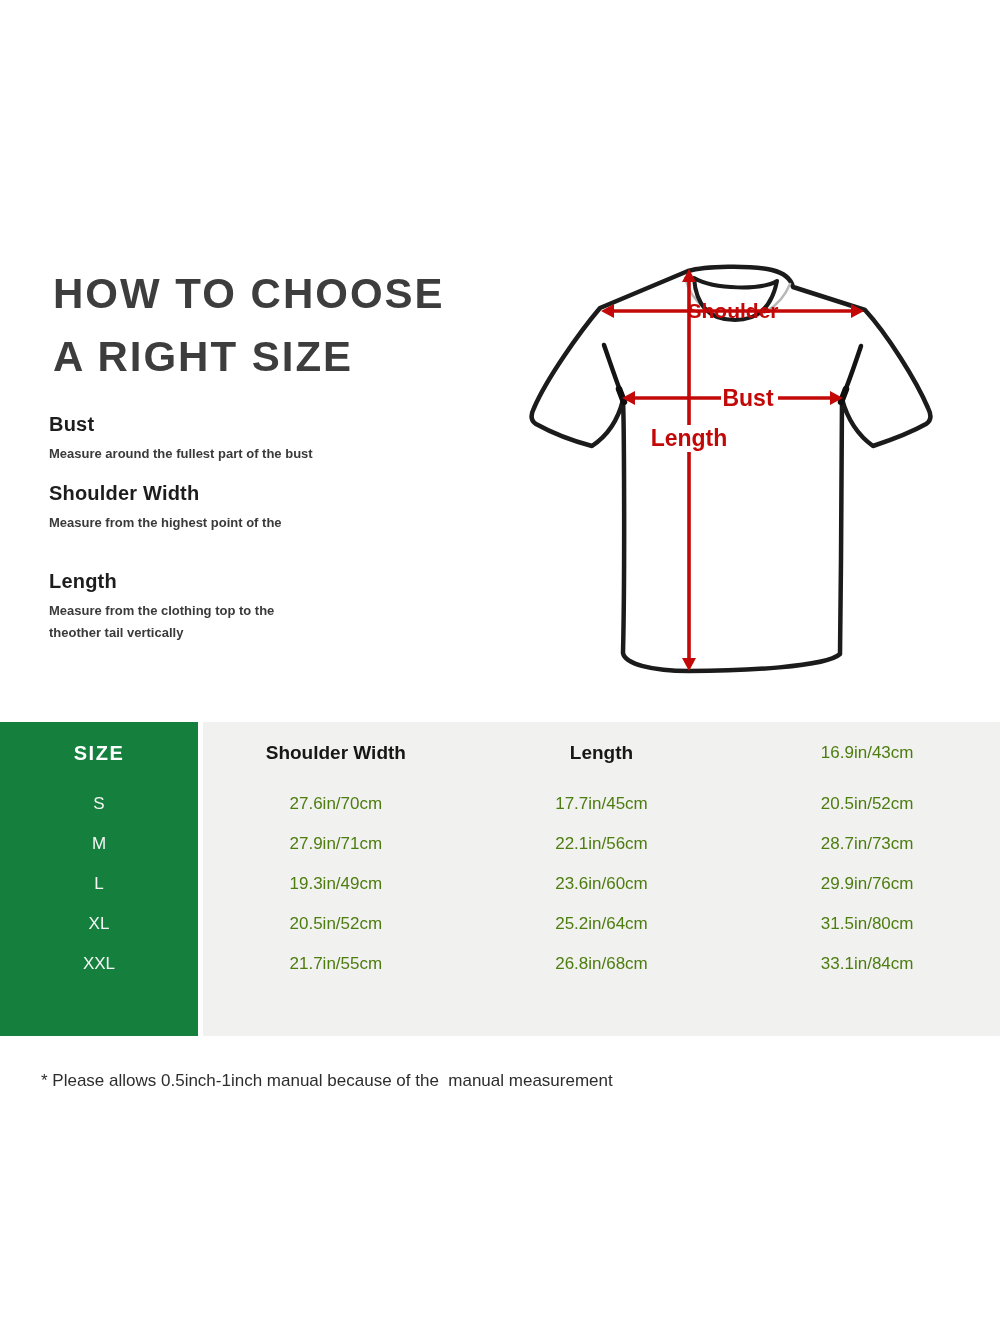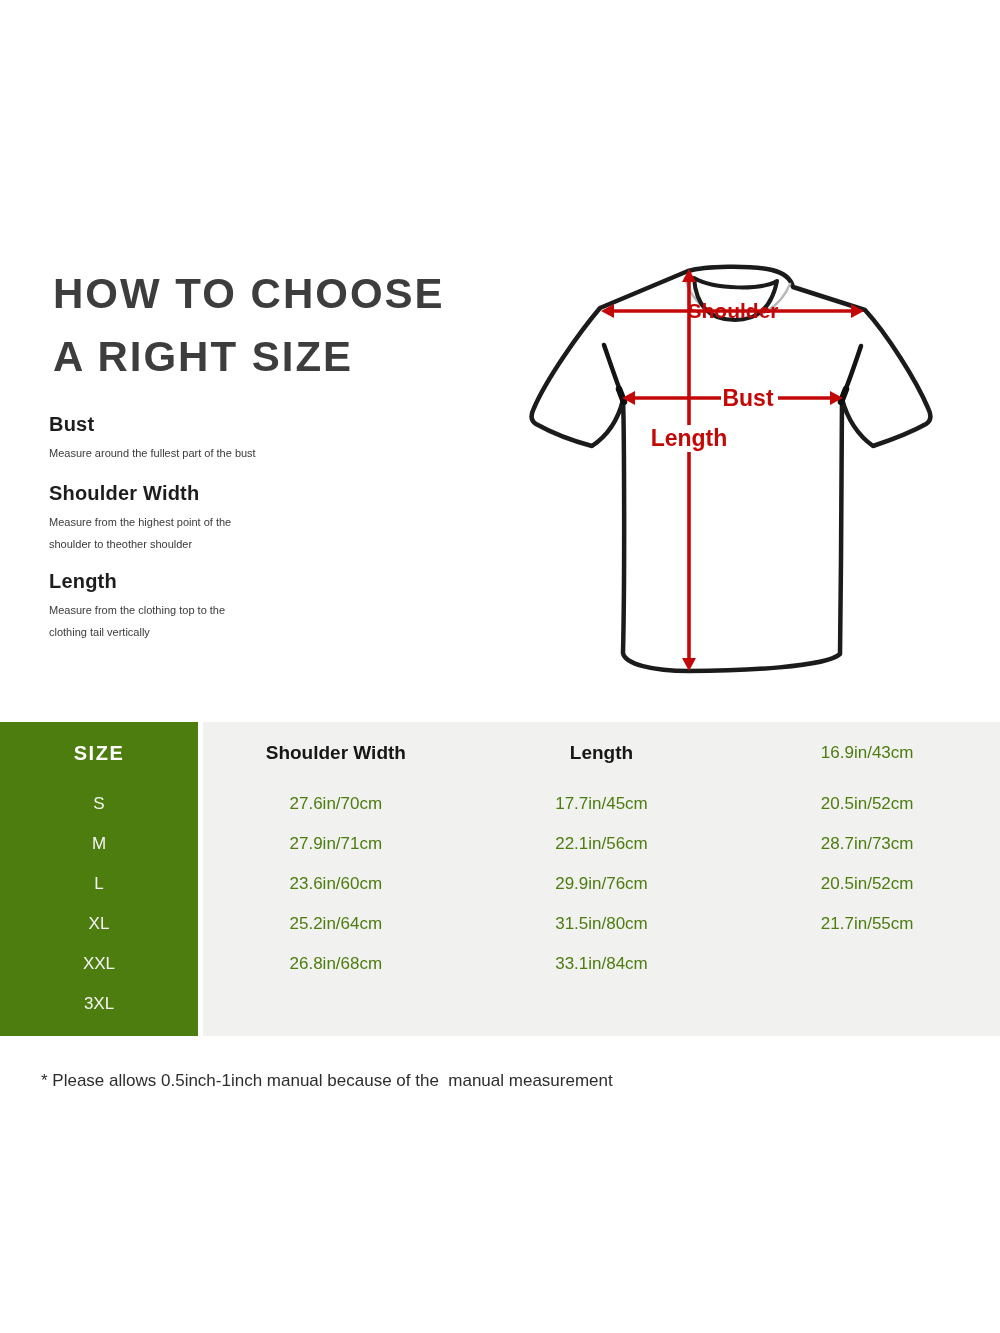--- a/index.html
+++ b/index.html
@@ -17,21 +17,21 @@
   }
   .page-title span { display:block; }
   .guide-section { position:absolute; left:49px; width:430px; }
   .guide-section.s1 { top:413px; }
   .guide-section.s2 { top:482px; }
   .guide-section.s3 { top:570px; }
   .guide-heading {
     margin:0 0 7px 0; font-size:20px; font-weight:700;
     color:#1d1d1d; letter-spacing:0.2px;
   }
-  .guide-line { font-size:11px; color:#3a3a3a; line-height:21.5px; }
+  .guide-line { font-size:13px; color:#3a3a3a; line-height:21.5px;font-weight:bold; }
 
   .figure { position:absolute; left:500px; top:240px; width:460px; height:460px; }
   .shirt { fill:#ffffff; stroke:#1b1b1b; stroke-width:4.5; stroke-linejoin:round; }
   .collar-opening { fill:#ffffff; stroke:#1b1b1b; stroke-width:4; stroke-linejoin:round; }
   .seam { fill:none; stroke:#141414; stroke-width:4.5; stroke-linecap:round; }
   .seam-thick { fill:none; stroke:#0e0e0e; stroke-width:6.5; stroke-linecap:round; }
   .collar-shade { fill:none; stroke:#b8b8b8; stroke-width:2.5; stroke-linecap:round; }
   .arrow-line { stroke-width:3.6; fill:none; }
   .arrow-head { stroke:none; }
   .dim-label { font-weight:700; font-family:"Liberation Sans", sans-serif; }
@@ -78,27 +78,26 @@
   </h1>
 
   <div class="guide-section s1">
     <h3 class="guide-heading">Bust</h3>
     <div class="guide-line">Measure around the fullest part of the bust</div>
   </div>
 
   <div class="guide-section s2">
     <h3 class="guide-heading">Shoulder Width</h3>
     <div class="guide-line">Measure from the highest point of the</div>
-    <div class="guide-line">shoulder to theother shoulder</div>
   </div>
 
   <div class="guide-section s3">
     <h3 class="guide-heading">Length</h3>
     <div class="guide-line">Measure from the clothing top to the</div>
-    <div class="guide-line">clothing tail vertically</div>
+    <div class="guide-line">theother tail vertically</div>
   </div>
 
   <div class="figure">
     <svg viewBox="0 0 460 460" width="460" height="460">
 
       <path class="shirt" d="
         M 188,31
         L 100,68
         C 78,94 46,140 34,168
         C 30,176 31,181 36,184
@@ -149,44 +148,44 @@
         <polygon class="arrow-head" points="189,29 182,42 196,42"></polygon>
         <polygon class="arrow-head" points="189,431 182,418 196,418"></polygon>
       </g>
 
       <text class="dim-label" x="233" y="78" font-size="21" text-anchor="middle" fill="#c30808">Shoulder</text>
       <text class="dim-label" x="248" y="166" font-size="23" text-anchor="middle" fill="#c30808">Bust</text>
       <text class="dim-label" x="189" y="206" font-size="23" text-anchor="middle" fill="#c30808">Length</text>
     </svg>
   </div>
 
-  <div class="table-dark" style="background:#4d7c0f;">
+  <div class="table-dark" style="background:#15803d;">
     <div class="size-head">SIZE</div>
     <div class="size-cell">S</div>
     <div class="size-cell">M</div>
     <div class="size-cell">L</div>
     <div class="size-cell">XL</div>
     <div class="size-cell">XXL</div>
-    <div class="size-cell">3XL</div>
   </div>
 
   <div class="table-gray" style="background:#f1f1ef;">
     <div class="th">Shoulder Width</div>
     <div class="th">Length</div>
 
     <div class="td">16.9in/43cm</div>
     <div class="td">27.6in/70cm</div>
 
     <div class="td">17.7in/45cm</div>
     <div class="td">20.5in/52cm</div>
     <div class="td">27.9in/71cm</div>
 
     <div class="td">22.1in/56cm</div>
     <div class="td">28.7in/73cm</div>
 
+    <div class="td">19.3in/49cm</div>
     <div class="td">23.6in/60cm</div>
     <div class="td">29.9in/76cm</div>
 
     <div class="td">20.5in/52cm</div>
     <div class="td">25.2in/64cm</div>
     <div class="td">31.5in/80cm</div>
 
     <div class="td">21.7in/55cm</div>
     <div class="td">26.8in/68cm</div>
     <div class="td">33.1in/84cm</div>

